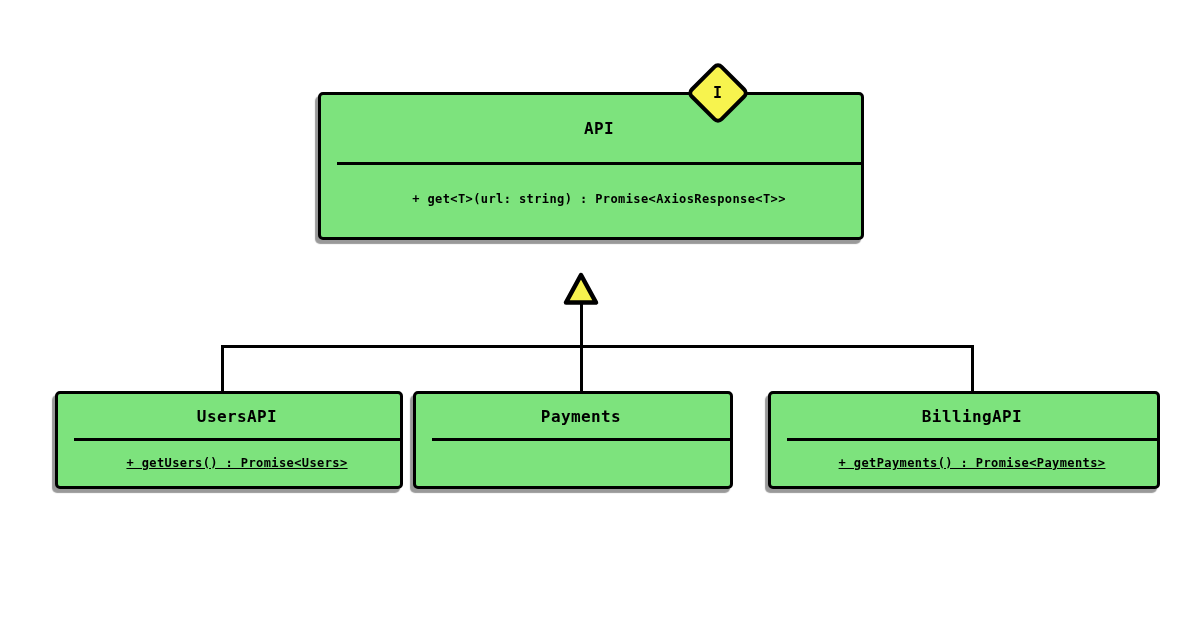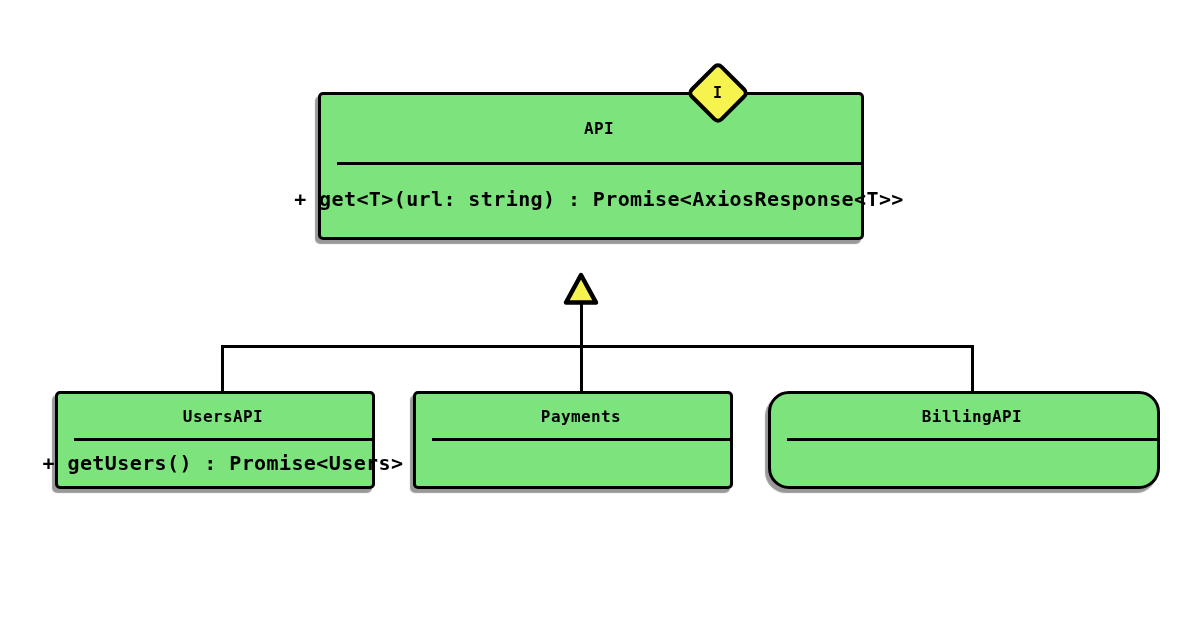--- a/index.html
+++ b/index.html
@@ -30,36 +30,36 @@
     font-size: 16px;
     letter-spacing: 0.4px;
     border-bottom: 3px solid #000000;
     box-sizing: border-box;
   }
   .node-methods {
     display: flex;
     flex-direction: column;
     align-items: center;
     justify-content: center;
-    font-size: 20px;
+    font-size: 12px;
     letter-spacing: 0.4px;
     line-height: 23px;
     white-space: pre;
   }
   
   .node-api { left: 318px; top: 92px; width: 546px; height: 148px; }
   .node-api .node-title { height: 70px; }
   .node-api .node-methods { height: 68px; }
   
   .node-child { top: 391px; height: 98px; }
   .node-child .node-title { height: 47px; }
-  .node-child .node-methods { height: 44px; }
-  .node-users   { left: 55px;  width: 320px; }
+  .node-child .node-methods { height: 44px; text-decoration: underline; }
+  .node-users   { left: 55px;  width: 348px; }
   .node-forum   { left: 413px; width: 320px; }
-  .node-billing { left: 768px; width: 392px; border-radius: 21px; }
+  .node-billing { left: 768px; width: 392px; }
   
   .badge-diamond {
     position: absolute;
     left: 694.5px; top: 69.5px;
     width: 46px; height: 46px;
     background: #F7F34E;
     border: 4px solid #000000;
     border-radius: 7px;
     box-sizing: border-box;
     transform: rotate(45deg);
@@ -114,15 +114,18 @@
       <div>+ getUsers() : Promise&lt;Users&gt;</div>
     </div>
   </div>
 
   <div class="node node-child node-forum">
     <div class="node-title">Payments</div>
   </div>
 
   <div class="node node-child node-billing">
     <div class="node-title">BillingAPI</div>
+    <div class="node-methods">
+      <div>+ getPayments() : Promise&lt;Payments&gt;</div>
+    </div>
   </div>
 
 </div>
 
 </body></html>

